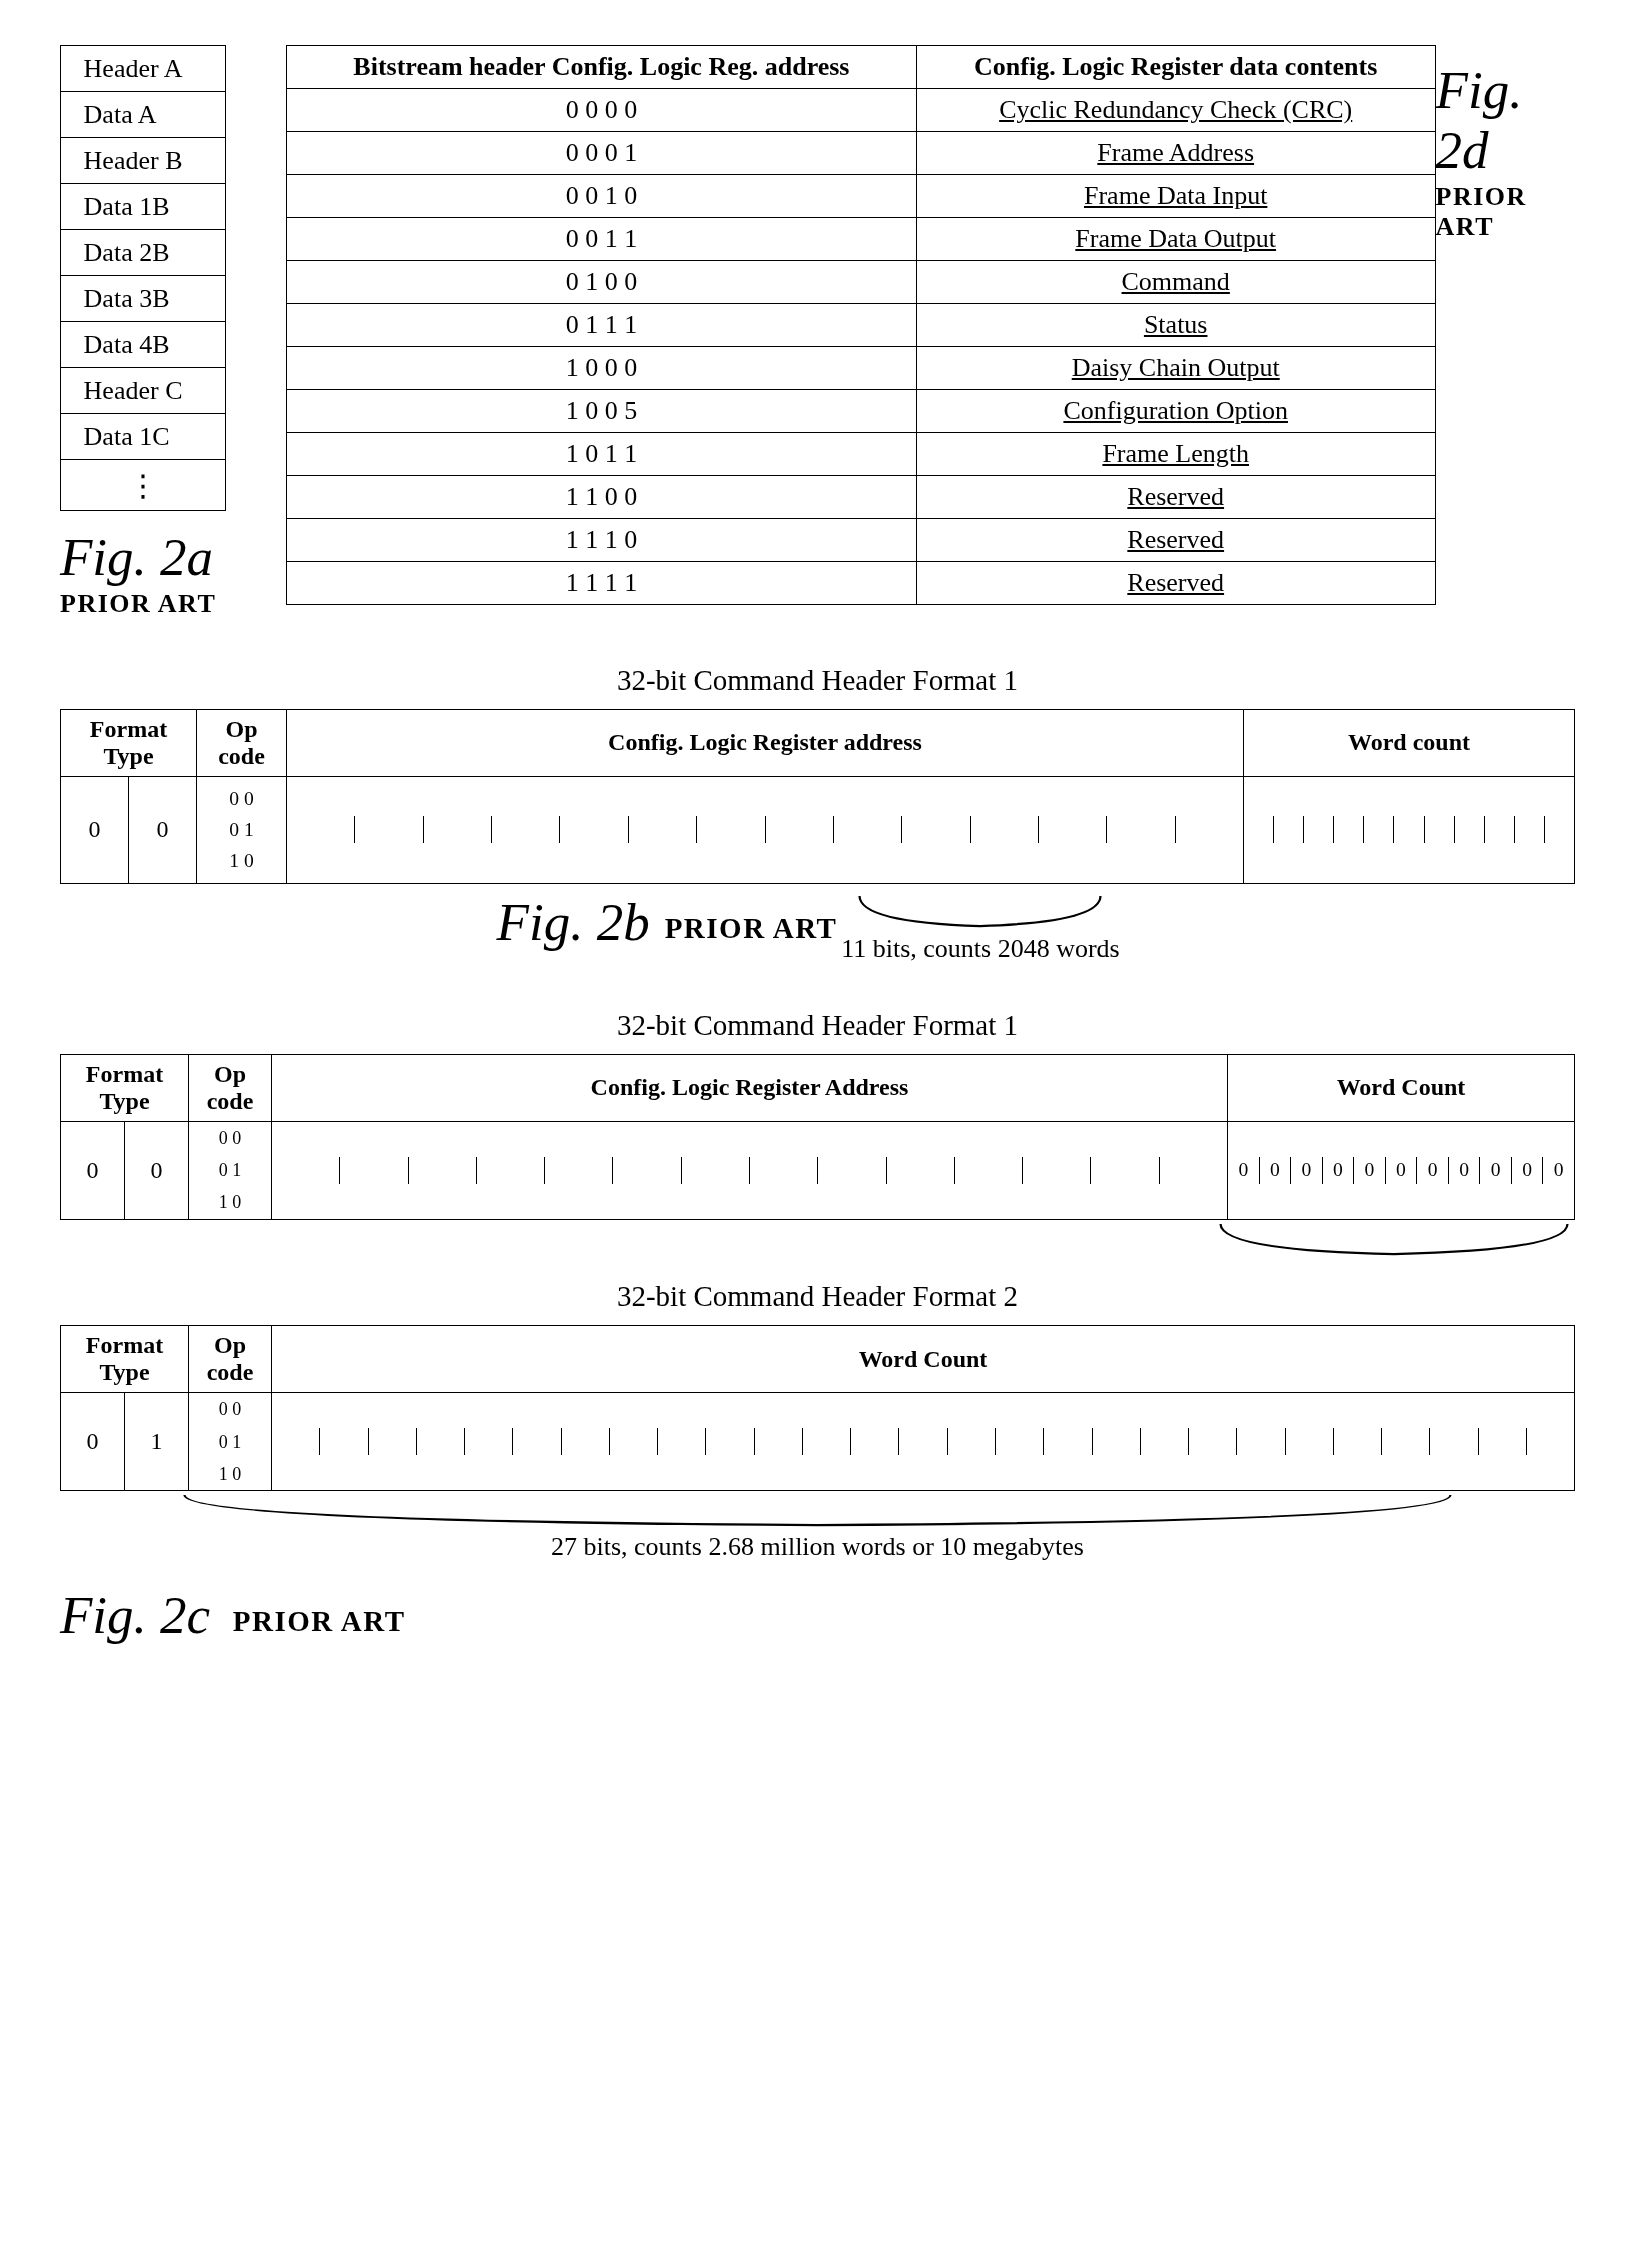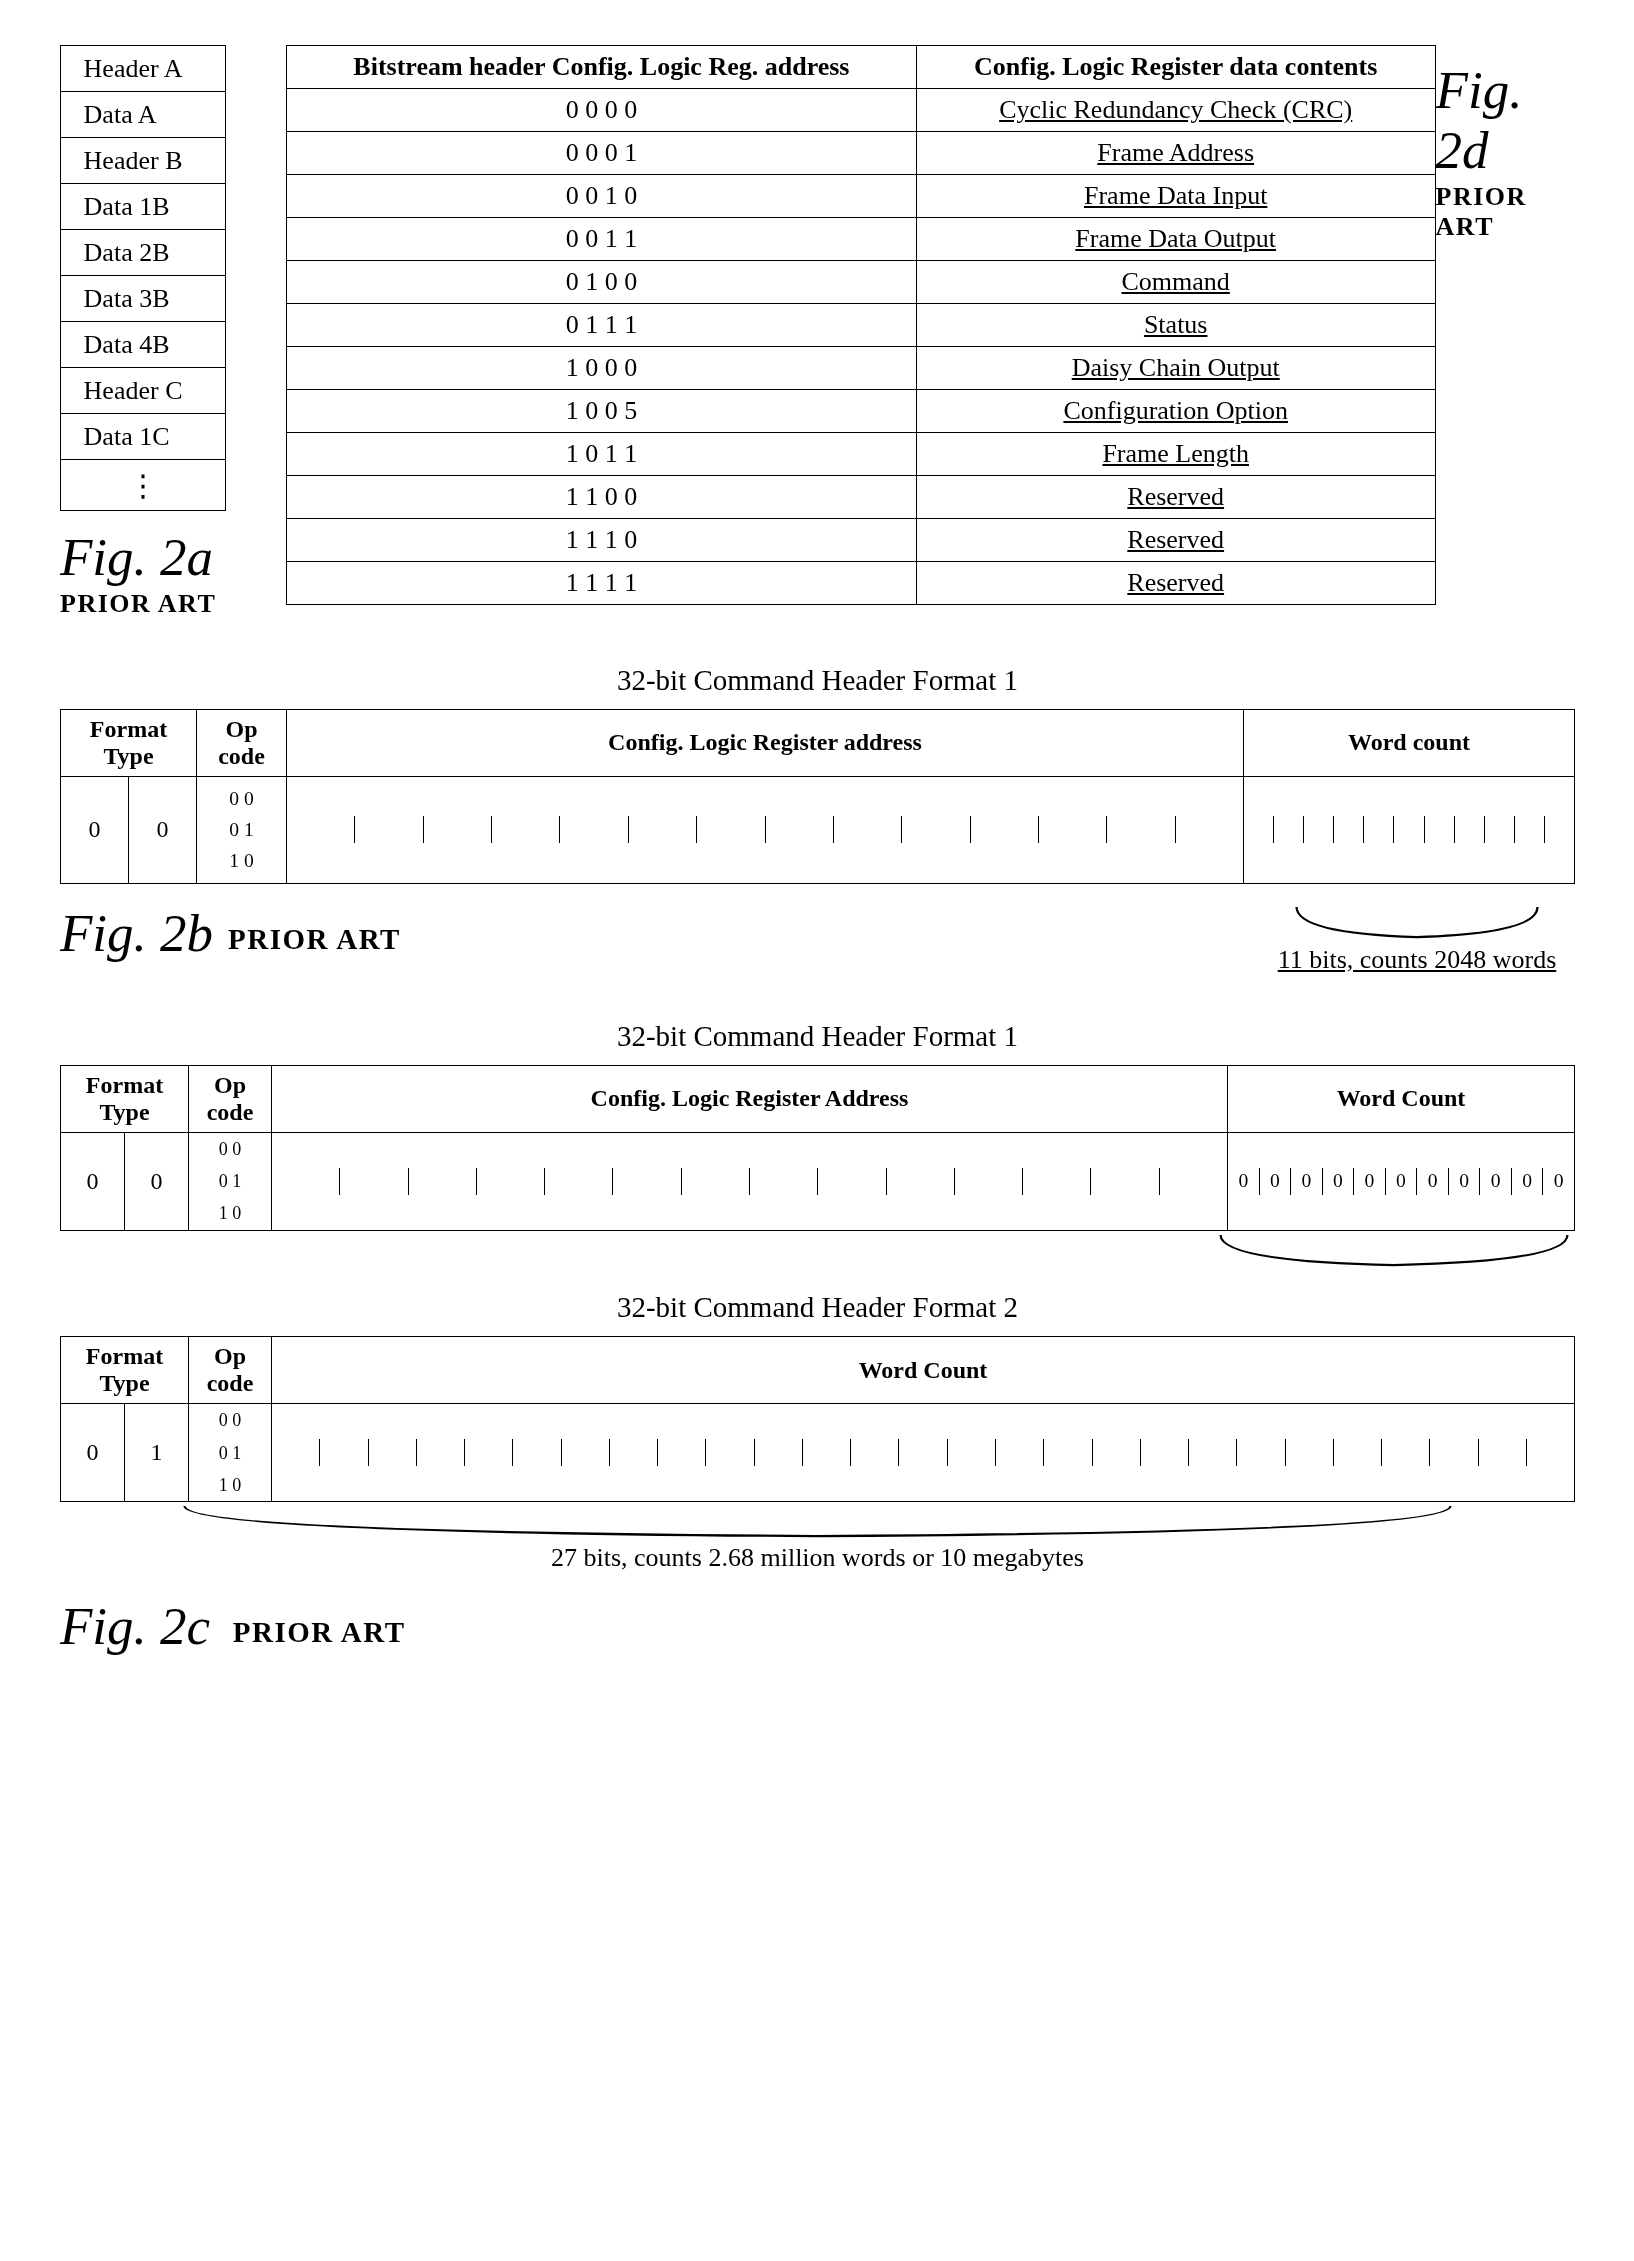--- a/index.html
+++ b/index.html
@@ -95,23 +95,23 @@
       border: 1.5px solid #000;
       padding: 6px 7.5px;
       text-align: center;
     }
     .cmd-header-table td.bits-cell {
       font-size: 19.6px;
       line-height: 1.6;
     }
     .fig2b-bottom {
       display: flex;
-      justify-content: space-between;
+      justify-content: center;
       align-items: flex-start;
-      margin-top: 19px;
+      margin-top: 8px;
     }
     .fig2b-caption {
       display: flex;
       align-items: center;
       gap: 15px;
     }
     .brace-note {
       font-size: 26px;
       text-align: center;
     }
@@ -160,21 +160,20 @@
     .fmt-table .data-row td {
       height: 38px;
       padding: 0;
     }
     .small-bits {
       font-size: 18px;
       line-height: 1.8;
     }
     .brace-container {
       text-align: center;
-      text-decoration: underline;
     }
   </style>
 </head>
 <body>
 
 <div class="top-section">
 
   <div class="fig2a-container">
     <table class="fig2a-table">
       <tbody id="fig2a-body">

